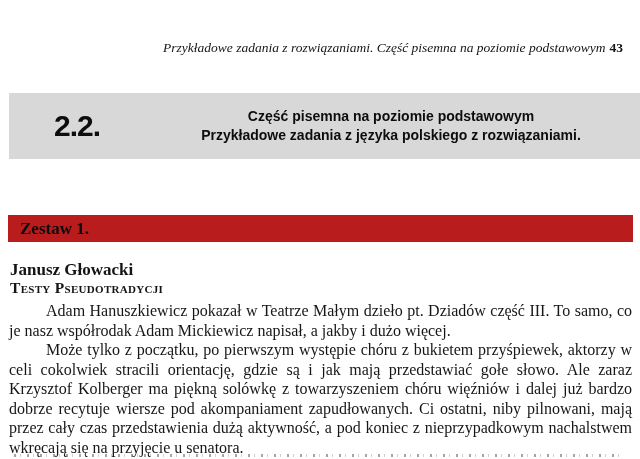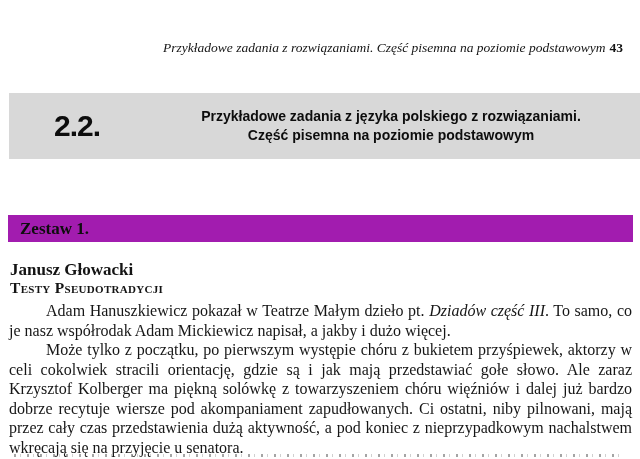--- a/index.html
+++ b/index.html
@@ -73,21 +73,21 @@
     font-size: 15px;
     color: #0d0d0d;
   }
   .subsection-heading .sc { font-variant: small-caps; }
 
   
   .zestaw-bar {
     position: absolute;
     top: 215px; left: 8px;
     width: 625px; height: 27px;
-    background: #a21caf;
+    background: #b91c1c;
     display: flex;
     align-items: center;
   }
   .zestaw-bar .zestaw-label {
     font-family: "Liberation Serif", serif;
     font-weight: bold;
     font-size: 17px;
     padding-left: 12px;
     color: #0d0d0d;
   }
@@ -121,21 +121,21 @@
     font-family: "Liberation Serif", serif;
     font-size: 16px;
     line-height: 19.5px;
     text-align: justify;
     color: #161616;
   }
   .body-text p {
     margin: 0;
     text-indent: 37px;
   }
-  .body-text .italic { font-style: italic; }
+  .body-text .italic { }
 
   
   .clipped-next-line {
     position: absolute;
     top: 454px; left: 14px;
     width: 610px; height: 3px;
     background: repeating-linear-gradient(
       90deg,
       rgba(90,90,90,0.55) 0 2px,
       rgba(0,0,0,0) 2px 6px,
@@ -150,22 +150,22 @@
 <div class="page">
 
   <div class="running-header">
     <span class="rh-text">Przykładowe zadania z rozwiązaniami. Część pisemna na poziomie podstawowym</span>
     <span class="rh-page">43</span>
   </div>
 
   <div class="section-box">
     <div class="sec-number">2.2.</div>
     <div class="sec-title">
+      <div>Część pisemna na poziomie podstawowym</div>
       <div>Przykładowe zadania z języka polskiego z rozwiązaniami.</div>
-      <div>Część pisemna na poziomie podstawowym</div>
     </div>
   </div>
 
 
   <div class="zestaw-bar">
     <span class="zestaw-label">Zestaw 1.</span>
   </div>
 
   <div class="article-head">
     <div class="author-name">Janusz Głowacki</div>

